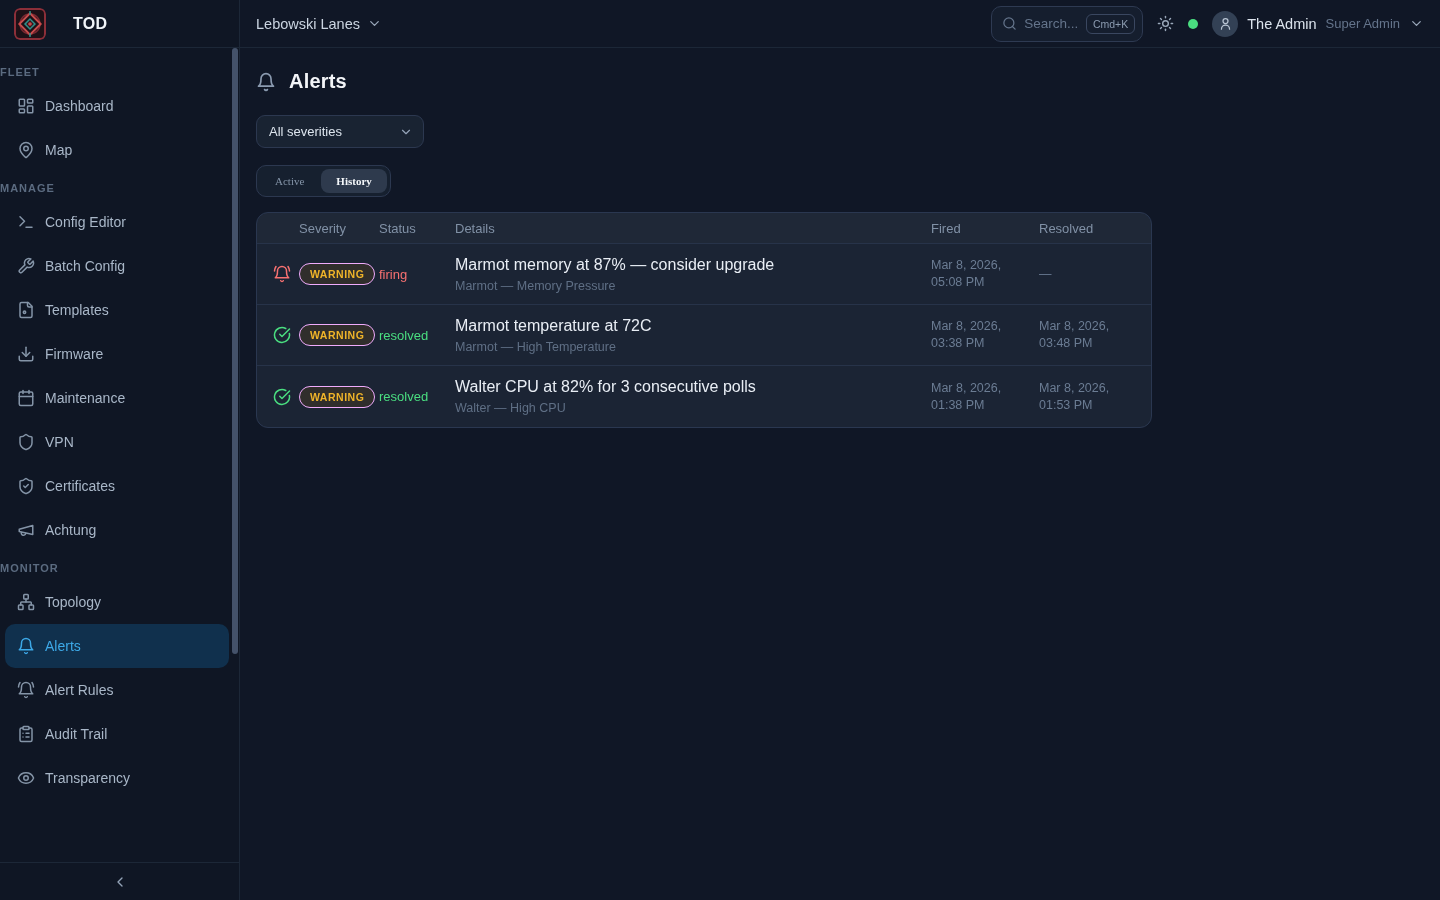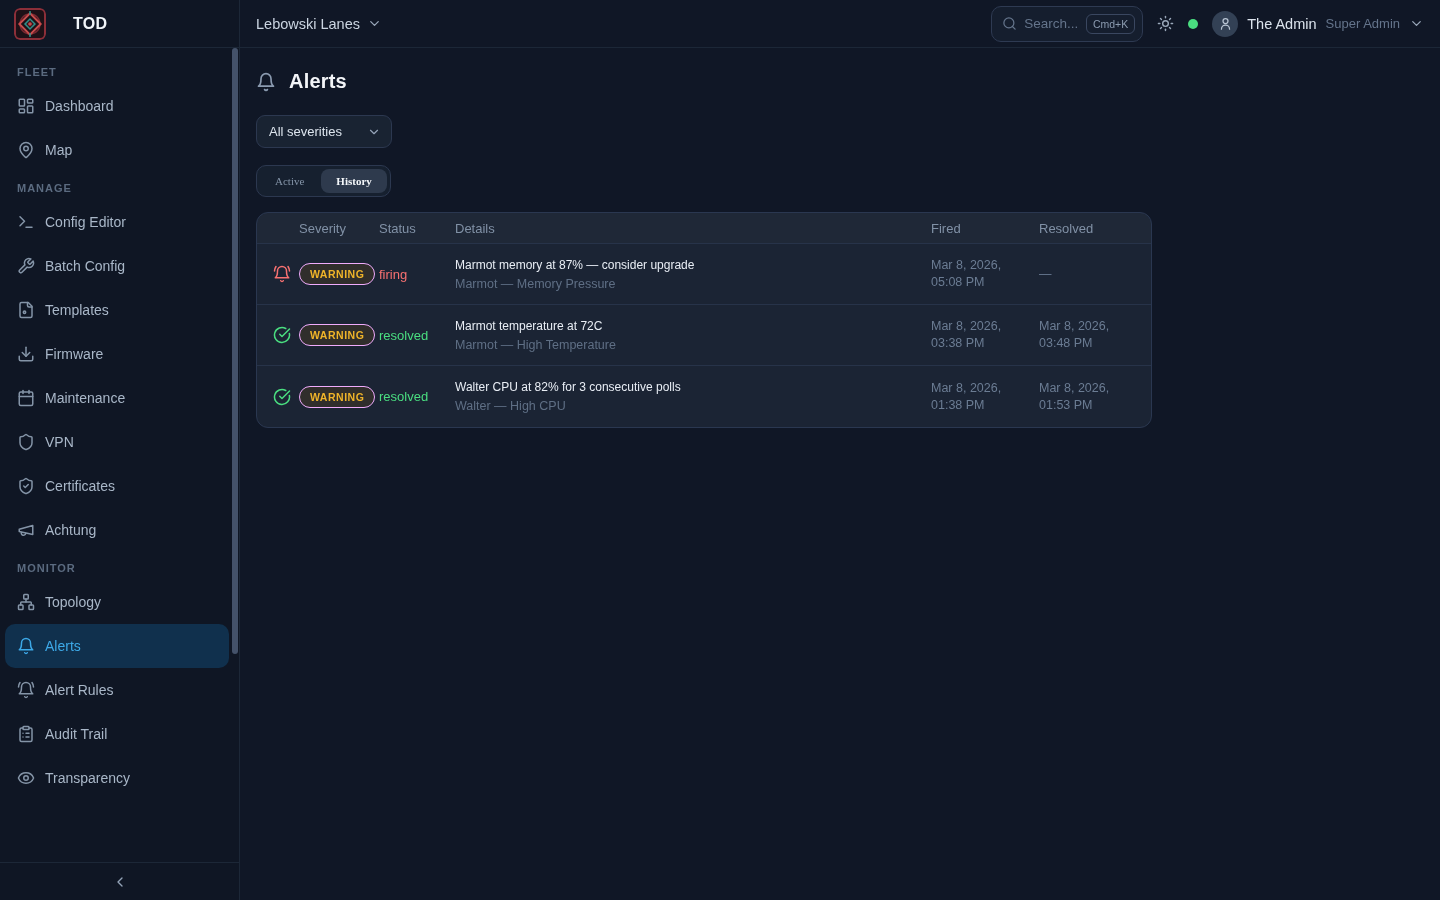--- a/index.html
+++ b/index.html
@@ -20,21 +20,21 @@
   .logo-row {
     height:48px; flex:0 0 48px; display:flex; align-items:center; gap:27px;
     padding:0 14px; border-bottom:1px solid #1c2737;
   }
   .logo-tile { width:32px; height:32px; border-radius:6px; }
   .app-name { font-size:16px; font-weight:700; color:#f1f5f9; letter-spacing:.02em; }
 
   .nav { flex:1 1 auto; overflow:hidden; padding-top:14px; position:relative; }
   .nav-section-label {
     font-size:11px; font-weight:700; letter-spacing:.09em; color:#5b6b80;
-    padding:0 17px; margin:10px 0 6px;
+    padding:0 0; margin:10px 0 6px;
   }
   .nav-section-label.first { margin-top:4px; }
   .nav-item {
     height:44px; margin:0 10px 0 5px; padding:0 12px; border-radius:10px;
     display:flex; align-items:center; gap:10px; cursor:pointer;
     color:#a9b7c8; font-size:14px;
   }
   .nav-item .ic { color:#8494a7; flex:0 0 18px; }
   .nav-item.active { background:#10304d; color:#3da9e8; }
   .nav-item.active .ic { color:#3da9e8; }
@@ -78,21 +78,21 @@
   }
   .user-name { font-size:14.5px; color:#dbe3ec; font-weight:500; }
   .user-role { font-size:13px; color:#64748b; }
 
   .content { padding:16px; }
   .page-title-row { display:flex; align-items:center; gap:13px; margin-top:6px; }
   .page-title-row .ic { color:#8b9bb0; }
   .page-title { font-size:20px; font-weight:700; color:#f3f5f8; letter-spacing:.01em; }
 
   .select {
-    margin-top:22px; width:136px; height:33px; background:#192332;
+    margin-top:22px; width:168px; height:33px; background:#192332;
     border:1px solid #2c3850; border-radius:9px; display:flex; align-items:center;
     padding:0 10px 0 12px; gap:8px; cursor:pointer;
   }
   .select .val { flex:1; font-size:13px; color:#dde5ee; }
   .select .ic { color:#94a3b8; }
 
   .tabs {
     margin-top:17px; display:inline-flex; align-items:center; gap:2px;
     background:#16202f; border:1px solid #2c3850; border-radius:10px; padding:3px;
   }
@@ -122,21 +122,21 @@
   .sev-icon.ok { color:#4ade80; }
   .badge {
     display:inline-block; font-size:10.5px; font-weight:700; letter-spacing:.05em;
     color:#f0b429; background:rgba(161,98,7,.16); border:1px solid #f0abfc;
     border-radius:999px; padding:4px 10px;
   }
   .status-txt { font-size:13px; }
   .status-txt.firing { color:#f87171; }
   .status-txt.resolved { color:#4ade80; }
   .cell-details { padding-right:12px; }
-  .row-title { font-size:12px; color:#e9eef5; }
+  .row-title { font-size:16px; color:#e9eef5; }
   .row-sub { font-size:12.5px; color:#5f6f85; margin-top:5px; }
   .cell-date { font-size:12.5px; color:#6b7c93; line-height:1.35; padding-right:8px; }
 </style>
 </head>
 <body>
 
 <aside class="sidebar">
   <div class="logo-row">
     <span>
       <svg class="logo-tile" viewBox="0 0 32 32">

